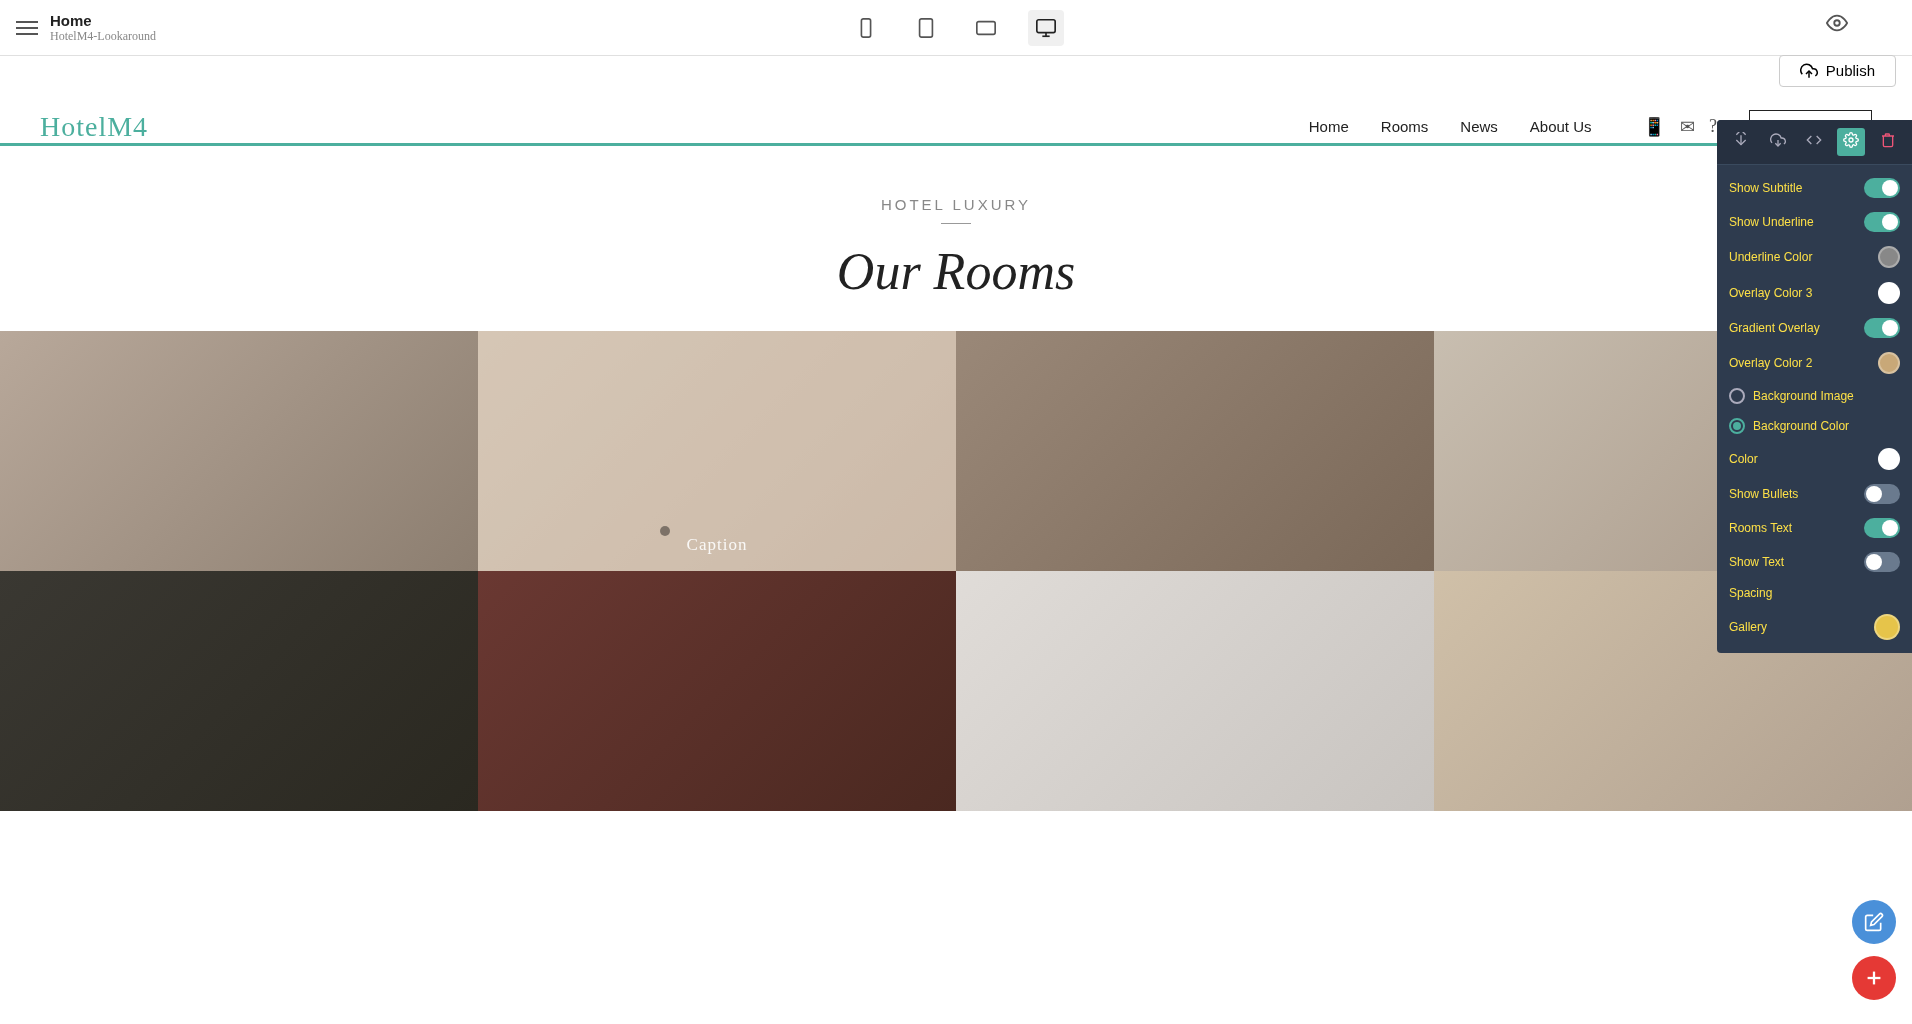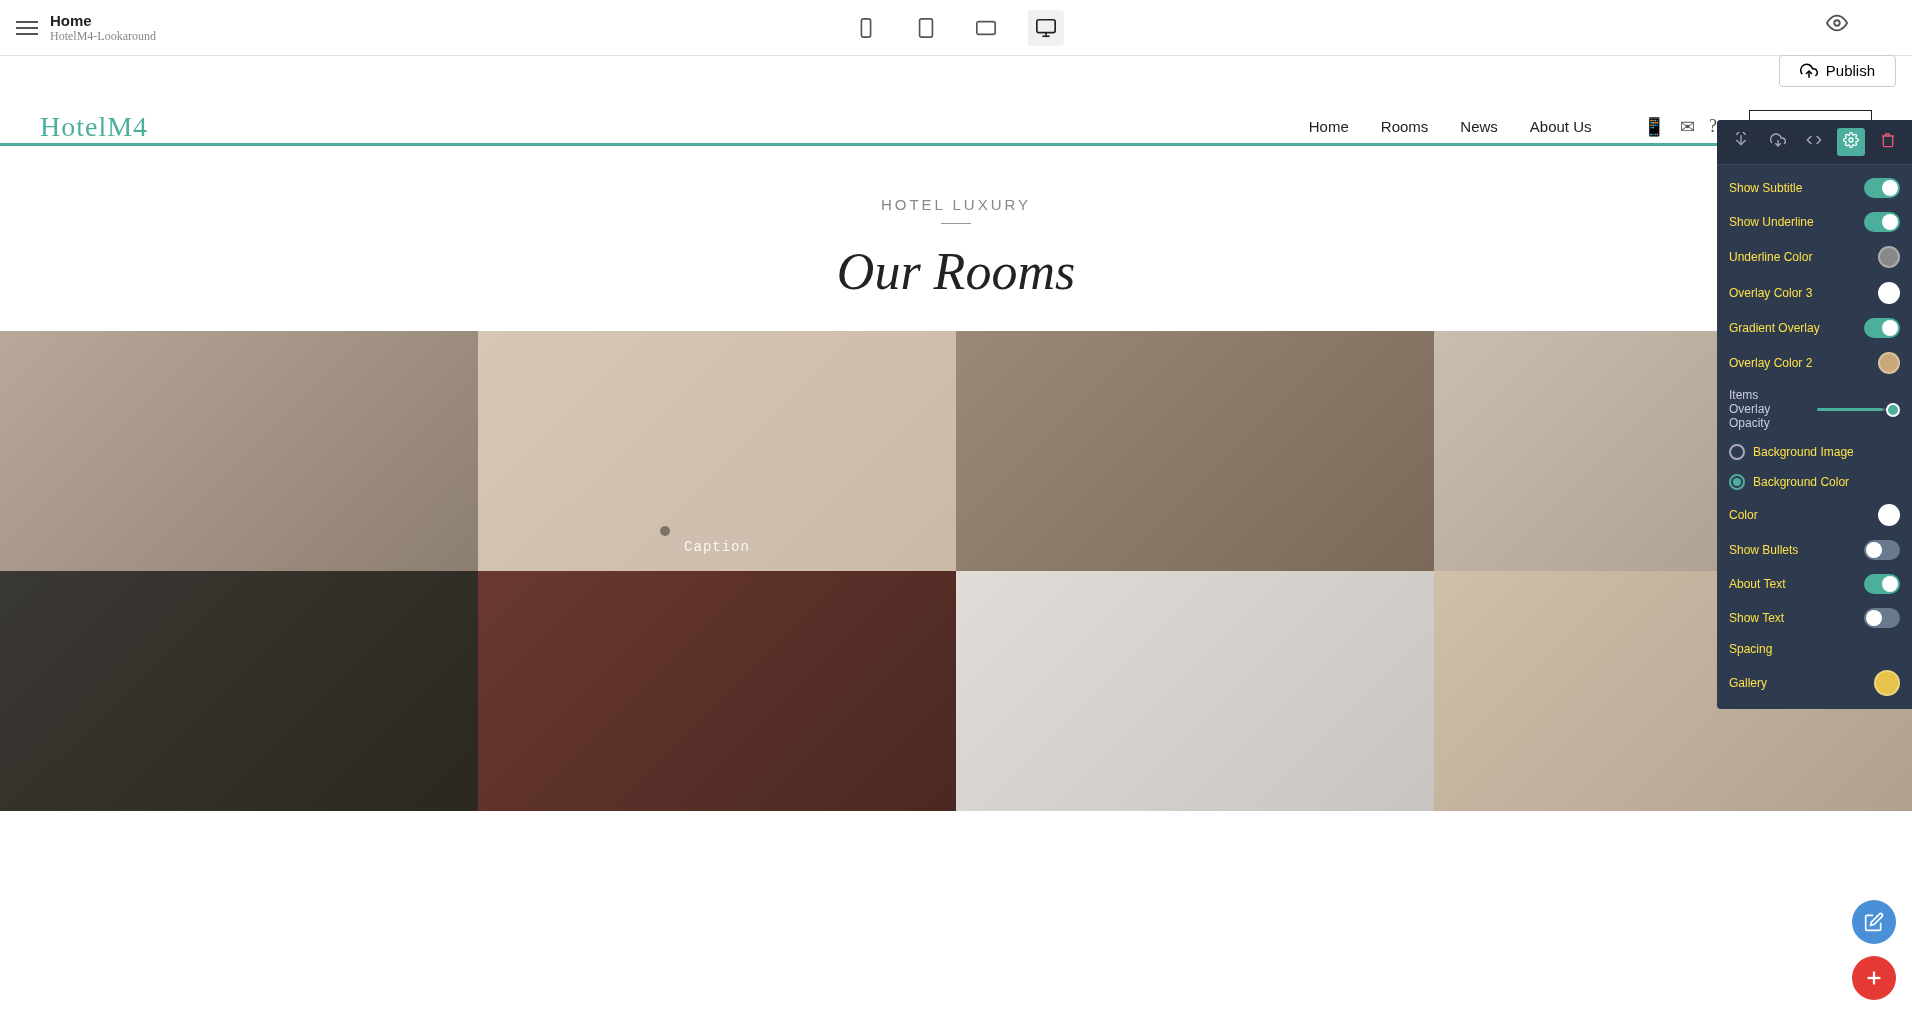--- a/index.html
+++ b/index.html
@@ -73,21 +73,21 @@
       display: grid;
       grid-template-columns: repeat(4, 1fr);
       gap: 0;
     }
     .gallery-item {
       position: relative; overflow: hidden; height: 240px;
       background: #ccc;
     }
     .gallery-caption {
       position: absolute; bottom: 16px; left: 50%; transform: translateX(-50%);
-      color: #fff; font-size: 14px; font-family: Liberation Mono, monospace; letter-spacing: 1px;
+      color: #fff; font-size: 17px; font-family: Liberation Serif, serif; letter-spacing: 1px;
       opacity: 0.9;
     }
 
     
     .room1 { background: linear-gradient(135deg, #b8a89a 0%, #8c7e70 100%); }
     .room2 { background: linear-gradient(135deg, #d4c4b0 0%, #c0aa96 100%); }
     .room3 { background: linear-gradient(135deg, #9a8878 0%, #7a6858 100%); }
     .room4 { background: linear-gradient(135deg, #c8beb0 0%, #a89888 100%); }
     .room5 { background: linear-gradient(135deg, #3a3832 0%, #2a2820 100%); }
     .room6 { background: linear-gradient(135deg, #6a3832 0%, #4a2820 100%); }
@@ -383,27 +383,20 @@
     <div class="settings-row">
       <span class="settings-row-label">Gradient Overlay</span>
       <div class="toggle on"></div>
     </div>
 
     <div class="settings-row">
       <span class="settings-row-label">Overlay Color 2</span>
       <div class="color-swatch" style="background:#c8a878;"></div>
     </div>
 
-    <div class="slider-row">
-      <span class="slider-label">Items<br>Overlay<br>Opacity</span>
-      <div class="slider-track">
-        <div class="slider-fill" style="width:80%"></div>
-        <div class="slider-thumb"></div>
-      </div>
-    </div>
 
     <div class="settings-row">
       <div class="radio-dot empty"></div>
       <span class="settings-row-label">Background Image</span>
     </div>
 
     <div class="settings-row">
       <div class="radio-dot filled"></div>
       <span class="settings-row-label">Background Color</span>
     </div>
@@ -412,21 +405,21 @@
       <span class="settings-row-label">Color</span>
       <div class="color-swatch" style="background:#ffffff;"></div>
     </div>
 
     <div class="settings-row">
       <span class="settings-row-label">Show Bullets</span>
       <div class="toggle off"></div>
     </div>
 
     <div class="settings-row">
-      <span class="settings-row-label">About Text</span>
+      <span class="settings-row-label">Rooms Text</span>
       <div class="toggle on"></div>
     </div>
 
     <div class="settings-row">
       <span class="settings-row-label">Show Text</span>
       <div class="toggle off"></div>
     </div>
 
     <div class="settings-row">
       <span class="settings-row-label">Spacing</span>

